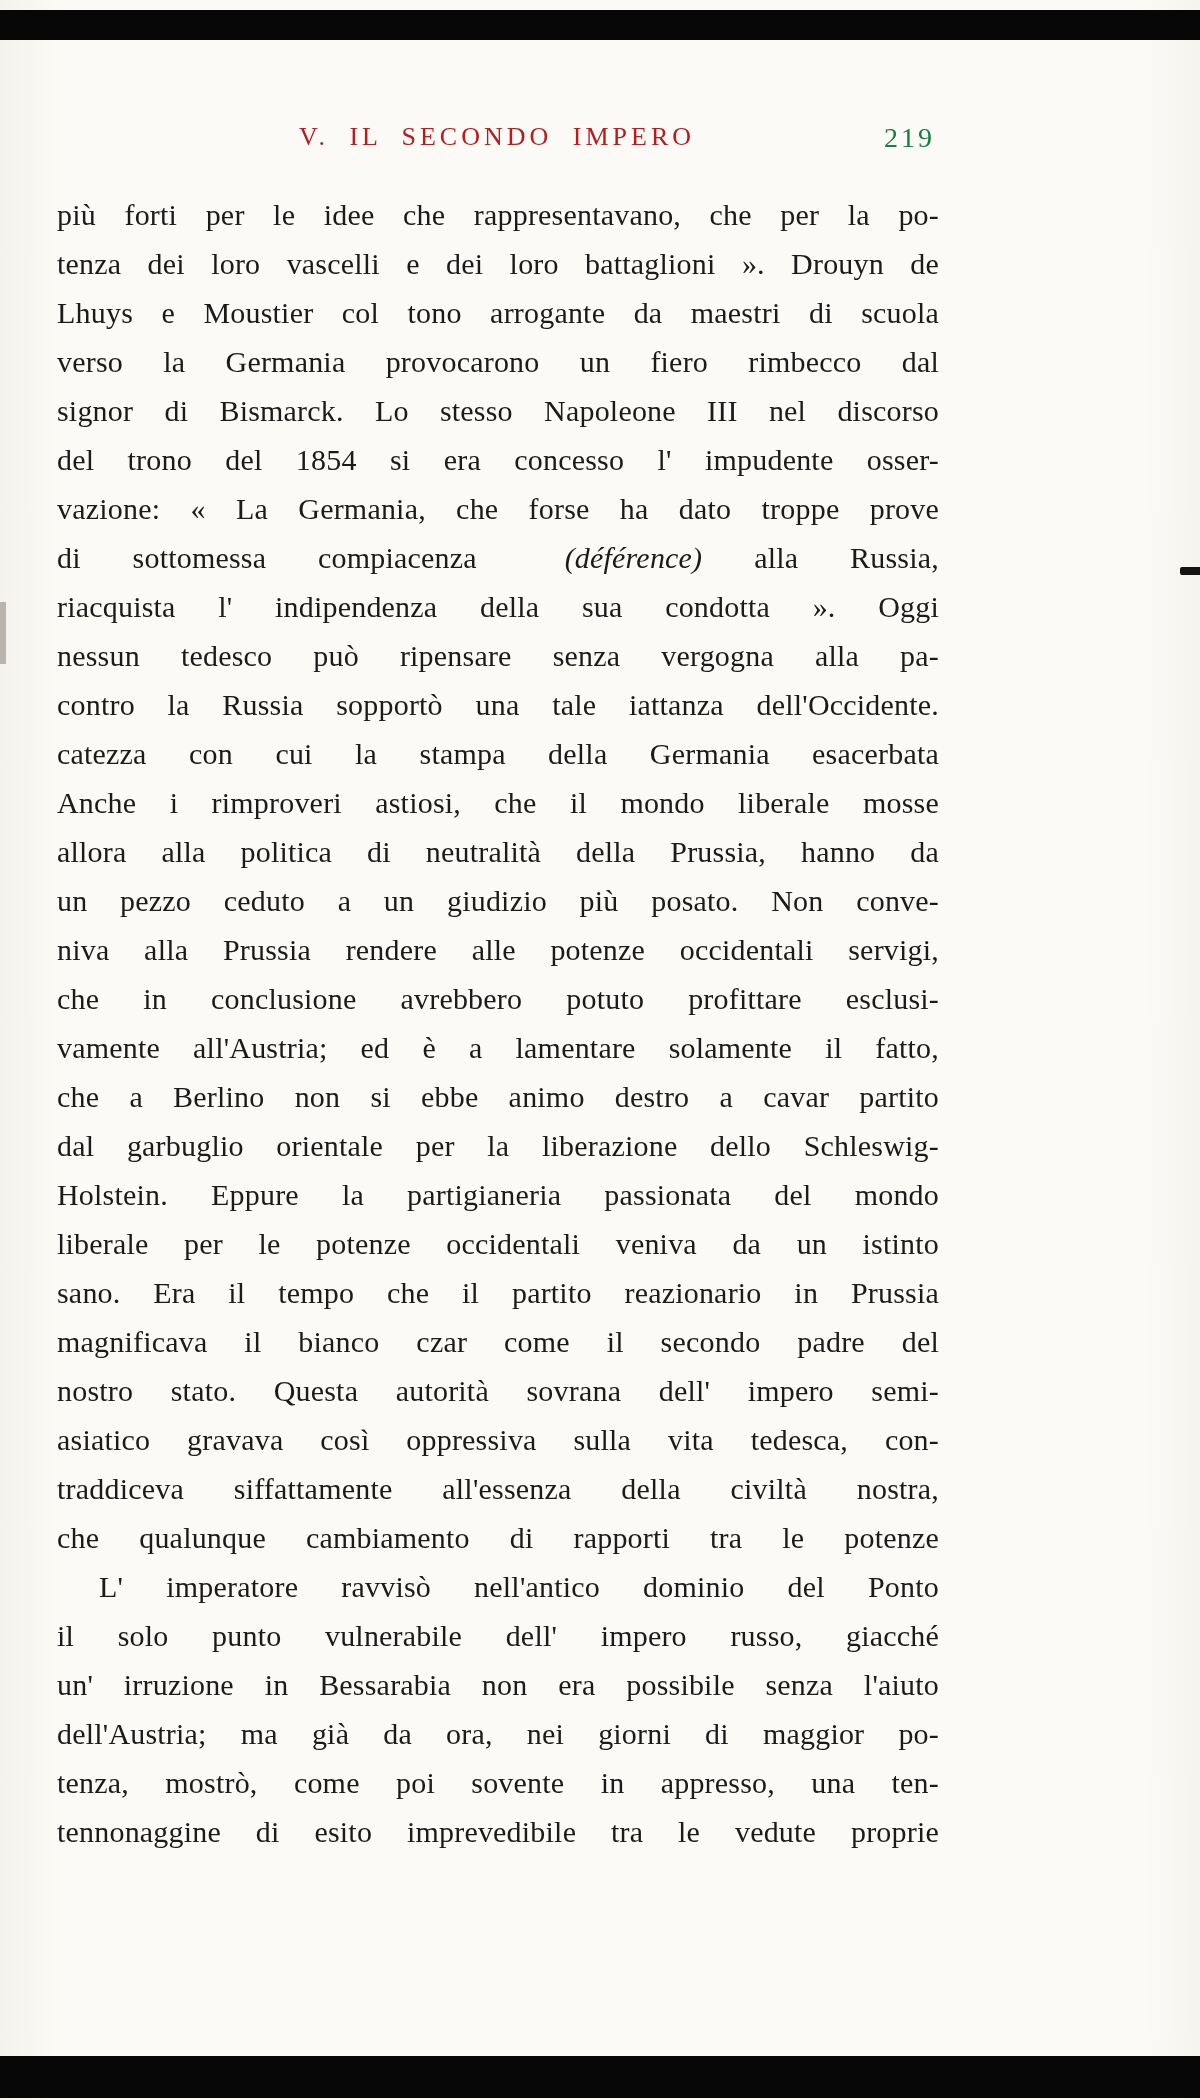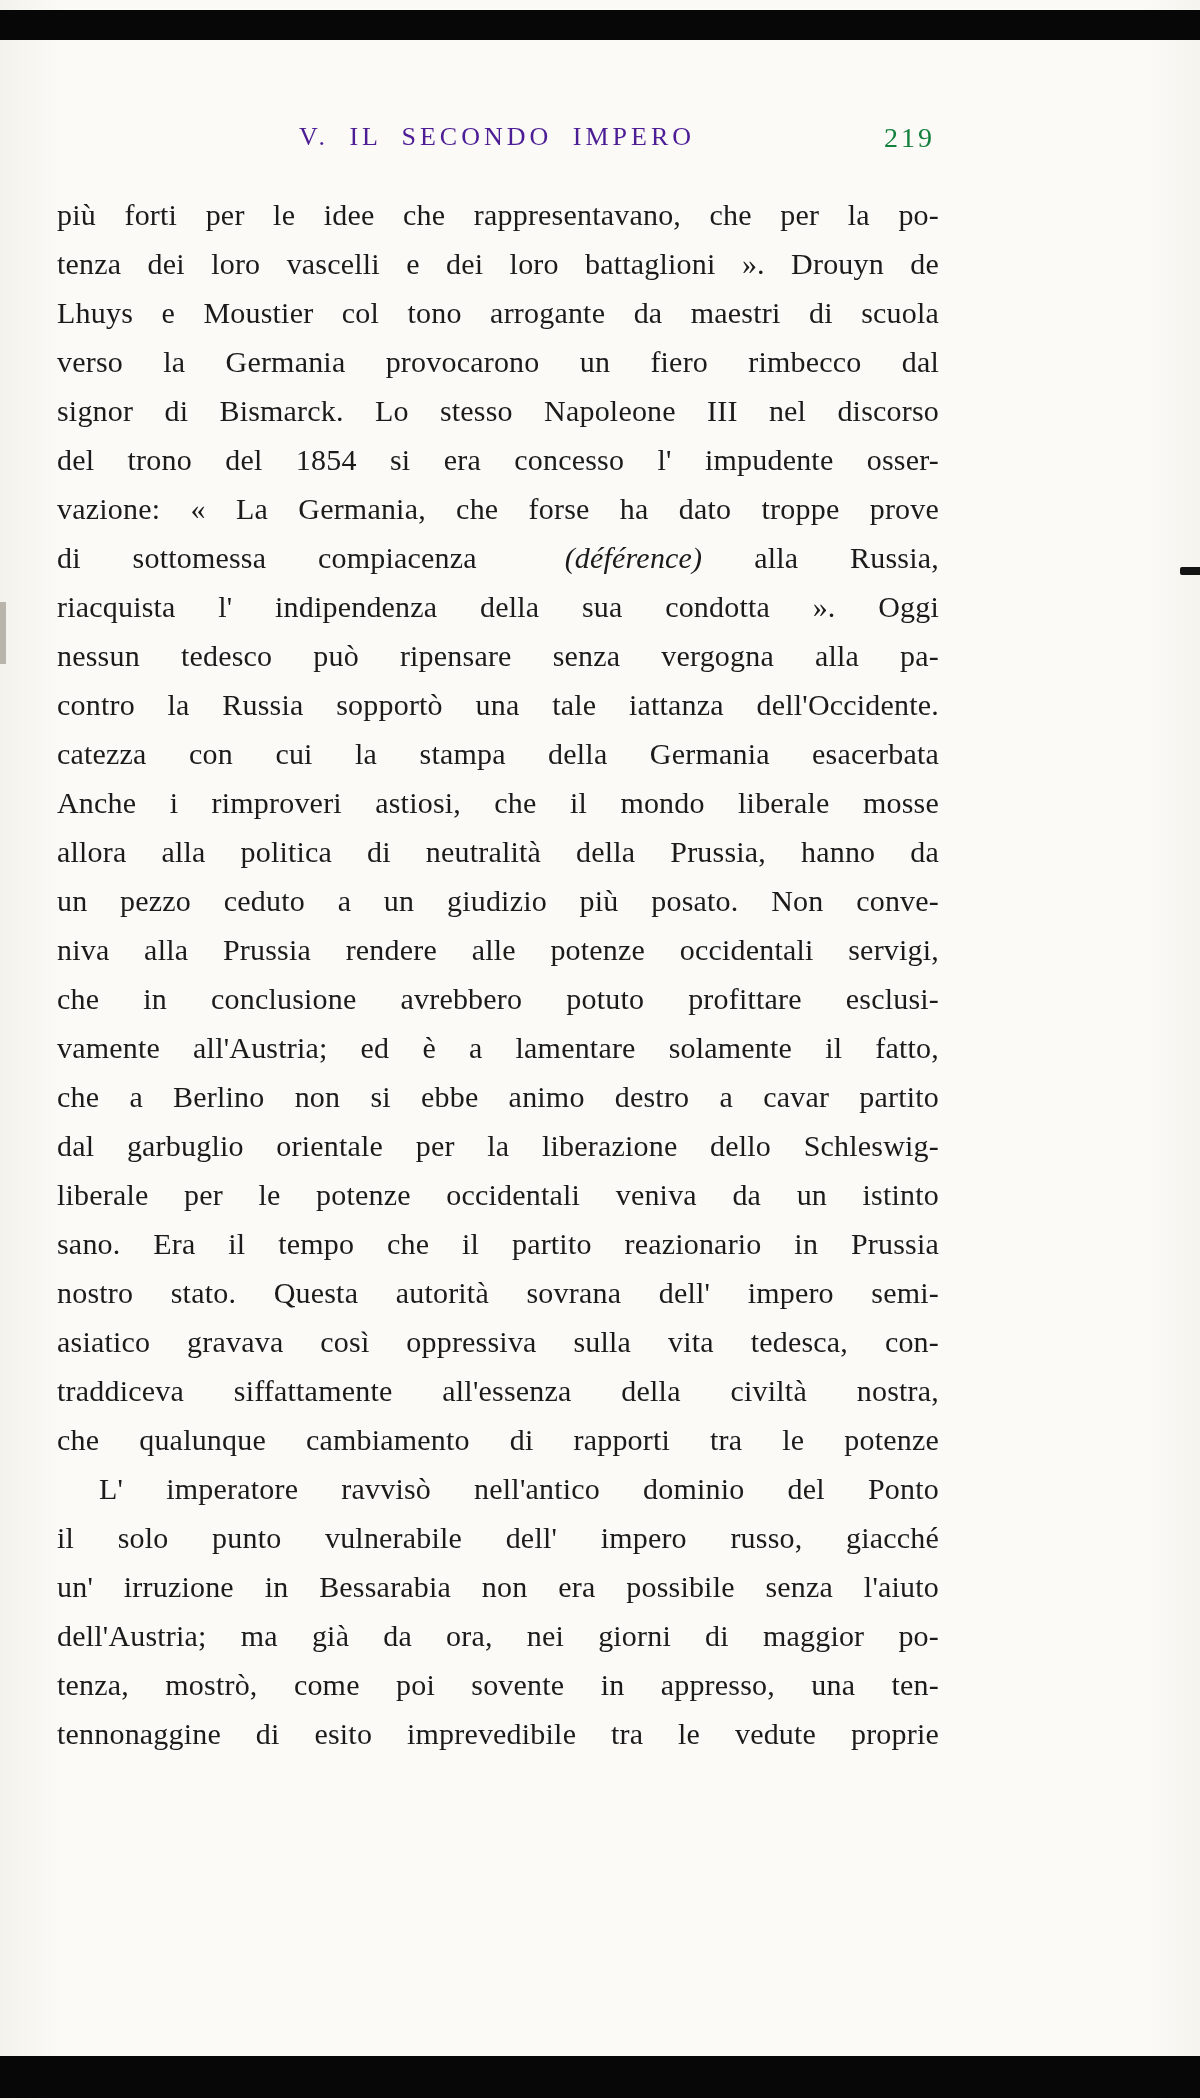--- a/index.html
+++ b/index.html
@@ -44,21 +44,21 @@
   .page-header {
     position: absolute;
     top: 122px; left: 57px; width: 880px;
     height: 40px;
     text-align: center;
   }
   .running-title {
     font-size: 26px;
     letter-spacing: 4px;
     word-spacing: 10px;
-    color: #4c1d95;
+    color: #b91c1c;
   }
   .page-number {
     position: absolute;
     right: 2px; top: 0;
     font-size: 28px;
     letter-spacing: 3px;
     color: #15803d;
   }
 
   
@@ -110,22 +110,24 @@
     <div class="line"><span>contro la Russia sopportò una tale iattanza dell'Occidente.</span></div>
     <div class="line"><span>catezza con cui la stampa della Germania esacerbata</span></div>
     <div class="line"><span>Anche i rimproveri astiosi, che il mondo liberale mosse</span></div>
     <div class="line"><span>allora alla politica di neutralità della Prussia, hanno da</span></div>
     <div class="line"><span>un pezzo ceduto a un giudizio più posato. Non conve-</span></div>
     <div class="line"><span>niva alla Prussia rendere alle potenze occidentali servigi,</span></div>
     <div class="line"><span>che in conclusione avrebbero potuto profittare esclusi-</span></div>
     <div class="line"><span>vamente all'Austria; ed è a lamentare solamente il fatto,</span></div>
     <div class="line"><span>che a Berlino non si ebbe animo destro a cavar partito</span></div>
     <div class="line"><span>dal garbuglio orientale per la liberazione dello Schleswig-</span></div>
+    <div class="line"><span>Holstein. Eppure la partigianeria passionata del mondo</span></div>
     <div class="line"><span>liberale per le potenze occidentali veniva da un istinto</span></div>
     <div class="line"><span>sano. Era il tempo che il partito reazionario in Prussia</span></div>
+    <div class="line"><span>magnificava il bianco czar come il secondo padre del</span></div>
     <div class="line"><span>nostro stato. Questa autorità sovrana dell' impero semi-</span></div>
     <div class="line"><span>asiatico gravava così oppressiva sulla vita tedesca, con-</span></div>
     <div class="line"><span>traddiceva siffattamente all'essenza della civiltà nostra,</span></div>
     <div class="line"><span>che qualunque cambiamento di rapporti tra le potenze</span></div>
     <div class="line indent"><span>L' imperatore ravvisò nell'antico dominio del Ponto</span></div>
     <div class="line"><span>il solo punto vulnerabile dell' impero russo, giacché</span></div>
     <div class="line"><span>un' irruzione in Bessarabia non era possibile senza l'aiuto</span></div>
     <div class="line"><span>dell'Austria; ma già da ora, nei giorni di maggior po-</span></div>
     <div class="line"><span>tenza, mostrò, come poi sovente in appresso, una ten-</span></div>
     <div class="line"><span>tennonaggine di esito imprevedibile tra le vedute proprie</span></div>

